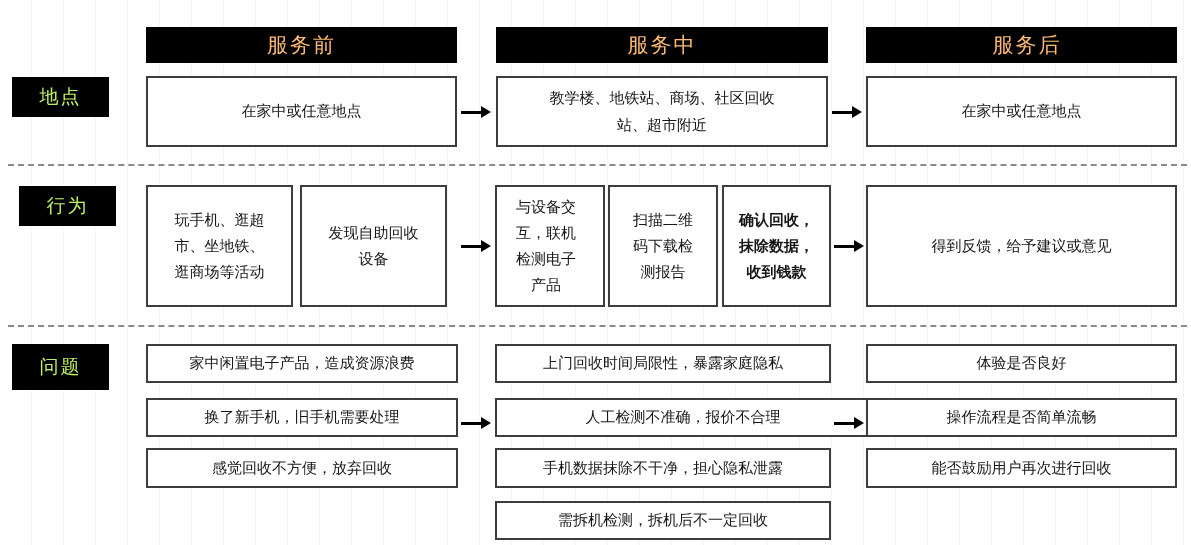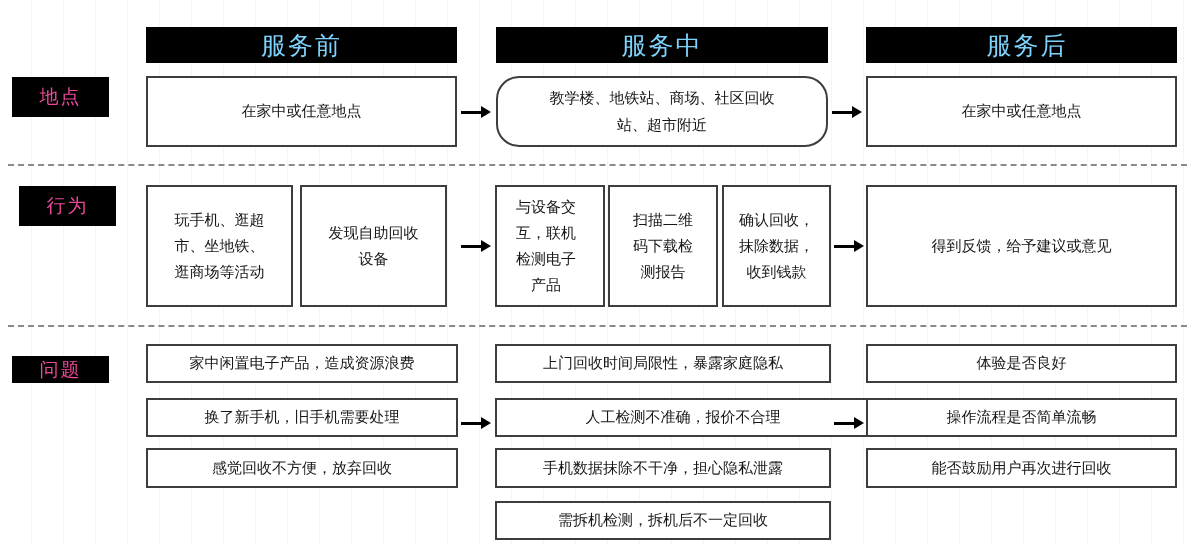--- a/index.html
+++ b/index.html
@@ -9,32 +9,32 @@
     height: 545px;
     background-color: #ffffff;
     background-image: repeating-linear-gradient(to right, #ffffff 0px, #ffffff 31px, #f3f6f7 31px, #f3f6f7 32px);
     font-family: "Liberation Sans", "DejaVu Sans", sans-serif;
     color: #111111;
     overflow: hidden;
   }
   .hd {
     position: absolute;
     background: #000000;
-    color: #7dd3fc;
+    color: #fdba74;
     display: flex;
     align-items: center;
     justify-content: center;
-    font-size: 25px;
+    font-size: 21px;
     letter-spacing: 2px;
     box-sizing: border-box;
   }
   .lbl {
     position: absolute;
     background: #000000;
-    color: #ec4899;
+    color: #bef264;
     display: flex;
     align-items: center;
     justify-content: center;
     font-size: 19px;
     letter-spacing: 2px;
     box-sizing: border-box;
   }
   .bx {
     position: absolute;
     background: #ffffff;
@@ -43,22 +43,22 @@
     align-items: center;
     justify-content: center;
     text-align: center;
     font-size: 15px;
     line-height: 1.75;
     box-sizing: border-box;
     color: #161616;
   }
   .pad24 { padding: 0 24px; }
   .pad20 { padding: 0 20px; }
-  .pad14 { padding: 12px 14px; }
-  .pad40 { padding: 6px 40px; border-radius: 23px; }
+  .pad14 { padding: 12px 14px; font-weight: bold; }
+  .pad40 { padding: 6px 40px; }
   .dash {
     position: absolute;
     left: 8px;
     width: 1179px;
     height: 0;
     border-top: 2px dashed #8a8a8a;
   }
   .arrow { position: absolute; width: 30px; height: 12px; }
   .arrow::before {
     content: "";
@@ -81,21 +81,21 @@
 <body>
 
 <div class="canvas">
 
   <div class="hd" style="left:146px; top:27px; width:311px; height:36px;">服务前</div>
   <div class="hd" style="left:496px; top:27px; width:332px; height:36px;">服务中</div>
   <div class="hd" style="left:866px; top:27px; width:311px; height:36px;padding-left:11px;">服务后</div>
 
   <div class="lbl" style="left:12px; top:77px; width:97px; height:40px;">地点</div>
   <div class="lbl" style="left:12px; top:186px; width:97px; height:40px;margin-left:7px;">行为</div>
-  <div class="lbl" style="left:12px; top:356px; width:97px; height:27px;">问题</div>
+  <div class="lbl" style="left:12px; top:344px; width:97px; height:46px;">问题</div>
 
   <div class="dash" style="top:164px;"></div>
   <div class="dash" style="top:325px;"></div>
 
   <div class="bx" style="left:146px; top:76px; width:311px; height:71px;">在家中或任意地点</div>
   <div class="bx pad40" style="left:496px; top:76px; width:332px; height:71px;">教学楼、地铁站、商场、社区回收站、超市附近</div>
   <div class="bx" style="left:866px; top:76px; width:311px; height:71px;">在家中或任意地点</div>
 
   <div class="bx pad24" style="left:146px; top:185px; width:147px; height:122px;">玩手机、逛超市、坐地铁、逛商场等活动</div>
   <div class="bx pad24" style="left:300px; top:185px; width:147px; height:122px;">发现自助回收设备</div>

